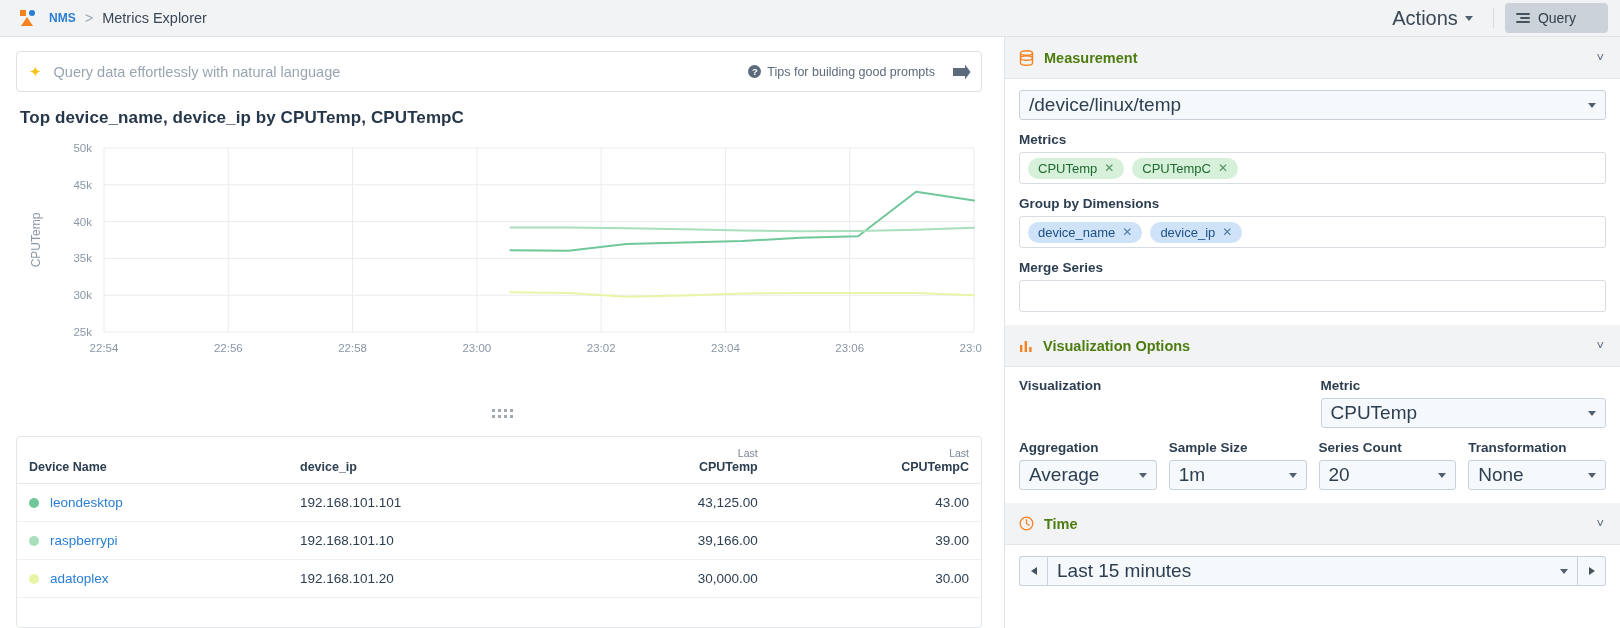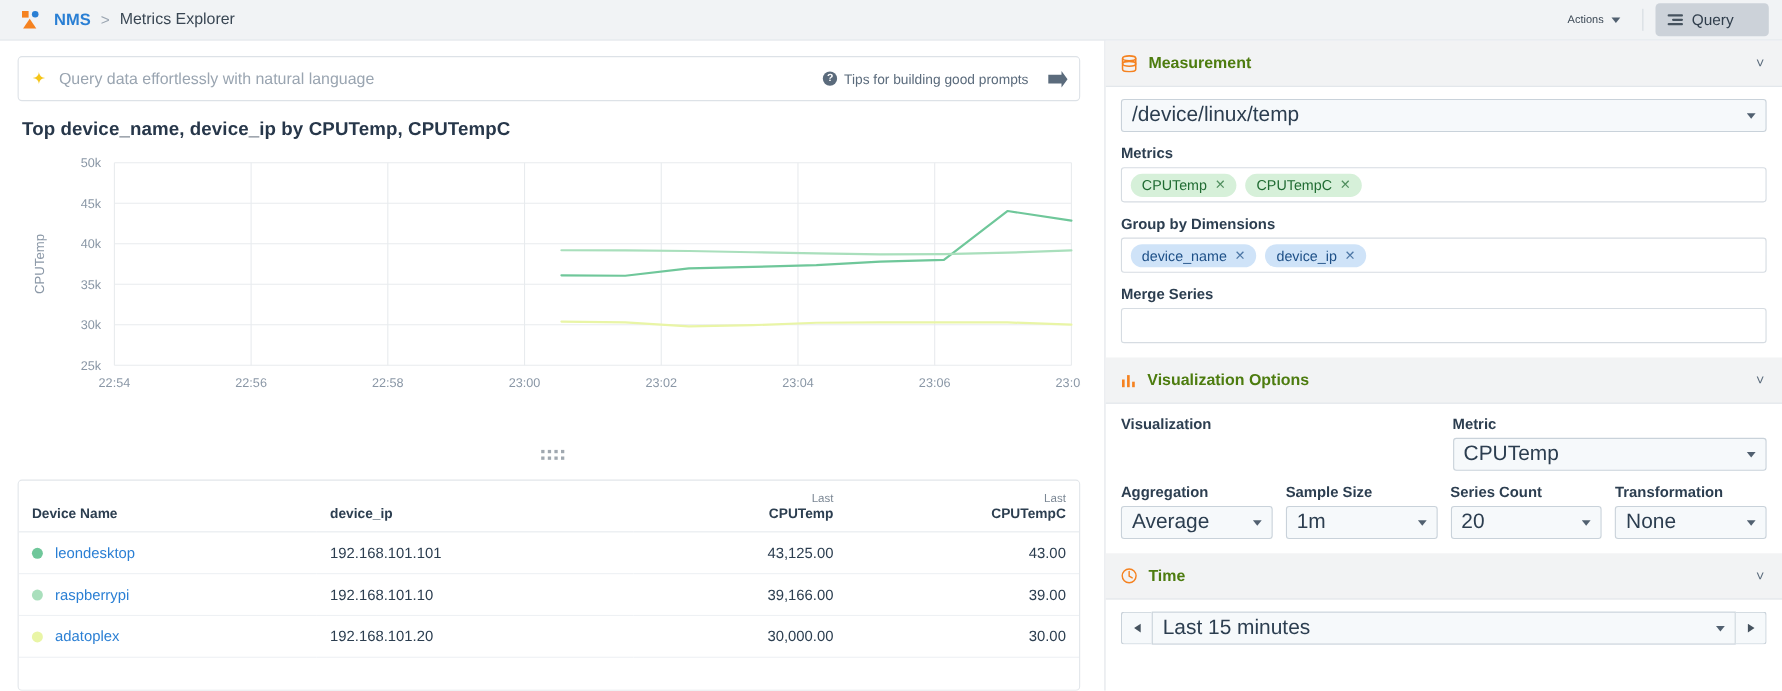--- a/index.html
+++ b/index.html
@@ -18,27 +18,27 @@
     background: #f1f3f5;
     border-bottom: 1px solid #dfe3e8;
     display: flex; align-items: center;
     padding: 0 12px 0 20px;
   }
   .brand-logo { width: 20px; height: 18px; position: relative; margin-right: 9px; flex: 0 0 20px; }
   .brand-logo .sq { position: absolute; width: 6px; height: 6px; background: #f58220; left: 0; top: 1px; }
   .brand-logo .dot { position: absolute; width: 6px; height: 6px; border-radius: 50%; background: #2a7fd4; left: 9px; top: 1px; }
   .brand-logo .tri { position: absolute; left: 1px; top: 8px; width: 0; height: 0;
      border-left: 6px solid transparent; border-right: 6px solid transparent; border-bottom: 9px solid #f58220; }
-  .crumb-link { color: #2a7fd4; font-size: 15px; font-weight: 700; letter-spacing: .1px; cursor: pointer; }
+  .crumb-link { color: #2a7fd4; font-size: 12px; font-weight: 700; letter-spacing: .1px; cursor: pointer; }
   .crumb-sep { color: #9aa5b1; font-size: 14px; margin: 0 9px; }
   .crumb-cur { color: #3a4754; font-size: 14.5px; }
   .topbar-right { margin-left: auto; display: flex; align-items: center; }
   .actions-btn {
     display: flex; align-items: center; gap: 7px;
-    font-size: 10px; color: #3a4754; padding: 5px 9px; cursor: pointer; border-radius: 3px;
+    font-size: 20px; color: #3a4754; padding: 5px 9px; cursor: pointer; border-radius: 3px;
   }
   .caret-dn { width: 0; height: 0; border-left: 4.5px solid transparent; border-right: 4.5px solid transparent; border-top: 5px solid #516070; }
   .vdiv { width: 1px; height: 20px; background: #d4dae0; margin: 0 11px; }
   .query-btn {
     display: flex; align-items: center; gap: 8px;
     background: #ccd2d9; color: #303e4c; font-size: 14px;
     padding: 7px 32px 7px 11px; border-radius: 4px; cursor: pointer;
   }
   .list-icon { display: inline-flex; flex-direction: column; gap: 2px; width: 14px; }
   .list-icon i { display: block; height: 2px; background: #46535f; border-radius: 1px; }

